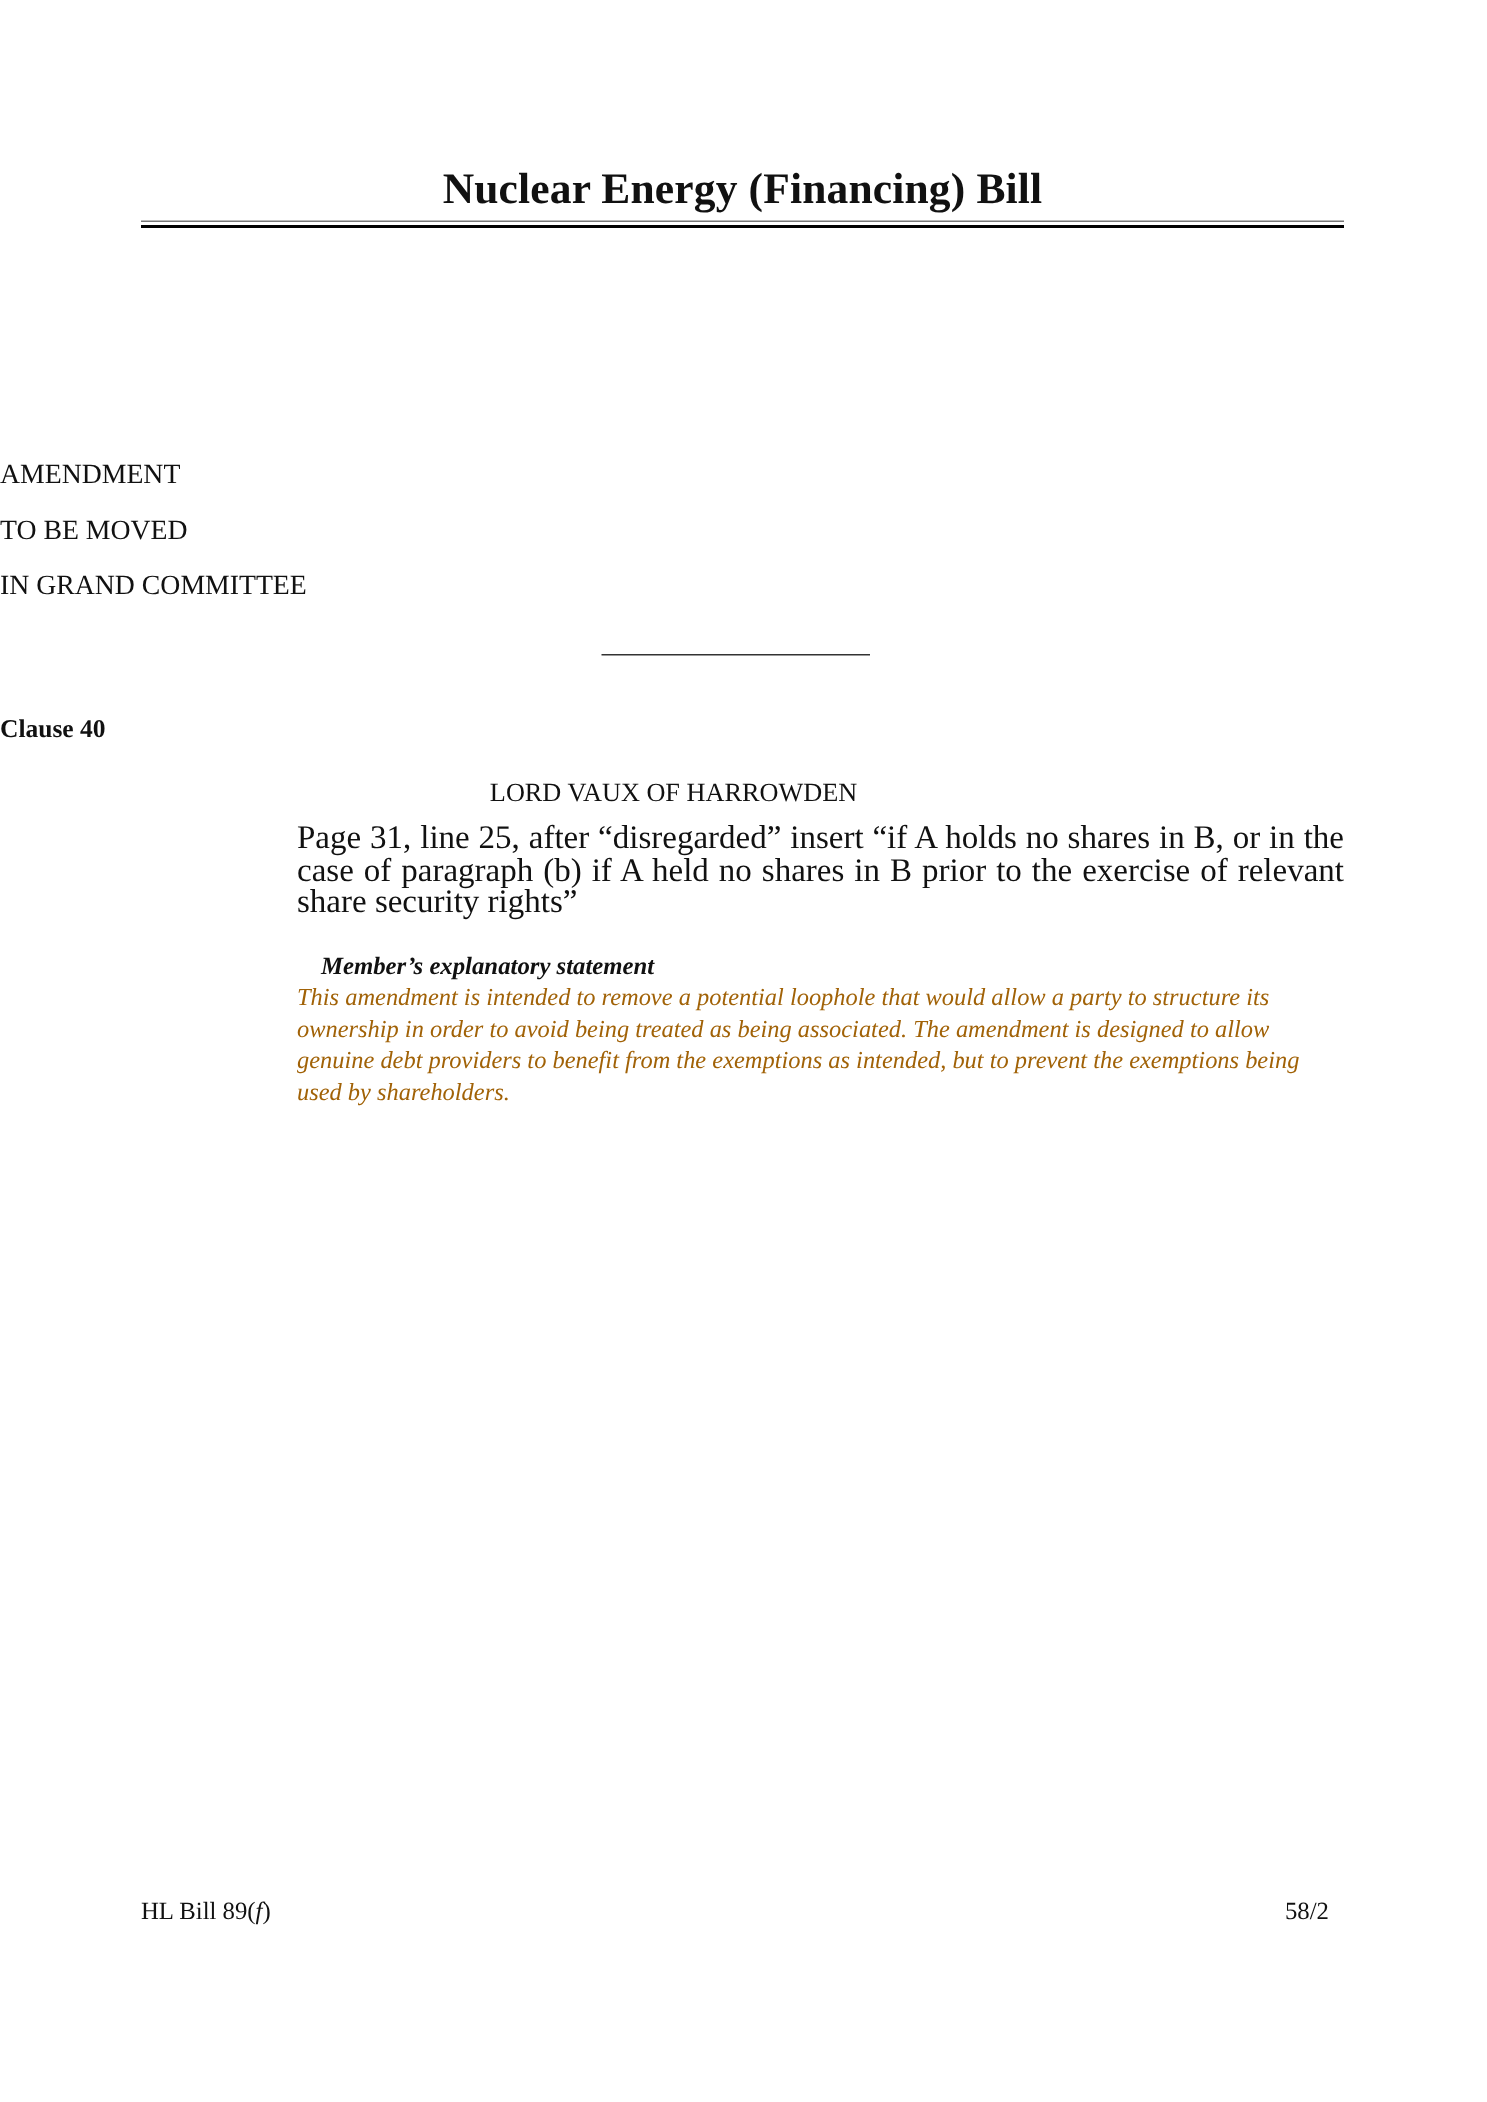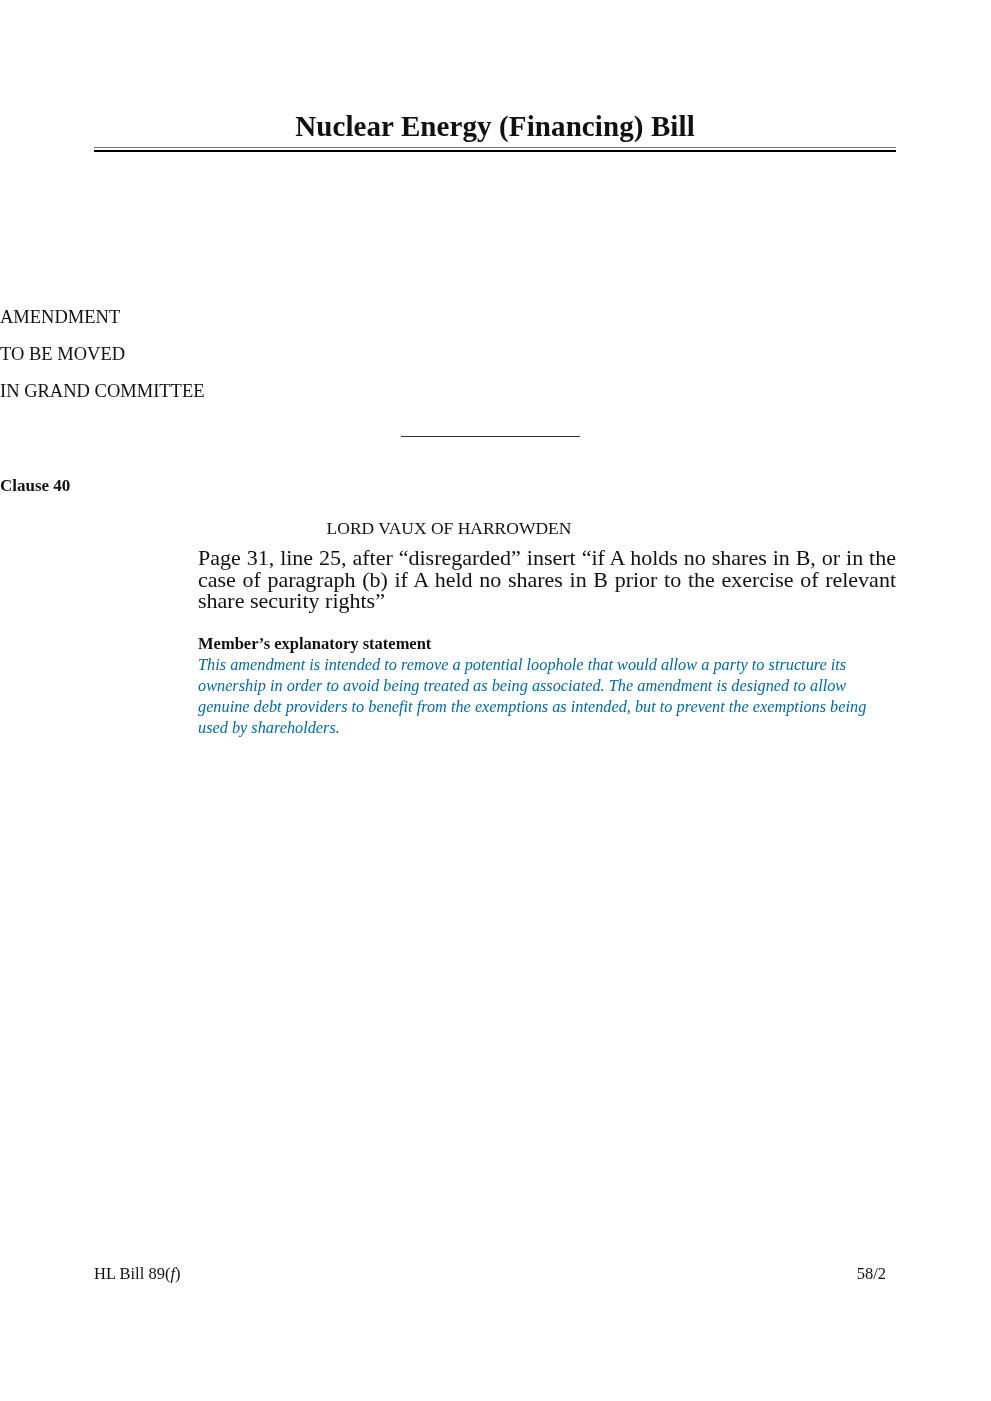--- a/index.html
+++ b/index.html
@@ -85,35 +85,36 @@
       position: absolute;
       left: 198px;
       width: 698px;
       top: 547px;
       font-size: 22px;
       line-height: 21.5px;
       text-align: justify;
     }
     .stmt-heading {
       position: absolute;
-      left: 198px;
+      left: 214px;
       top: 633px;
       font-size: 16.5px;
       font-weight: bold;
+      font-style: italic;
       line-height: 21px;
     }
     .stmt-body {
       position: absolute;
       left: 198px;
       width: 700px;
       top: 654px;
       font-size: 16.3px;
       font-style: italic;
       line-height: 21px;
-      color: #0369a1;
+      color: #a16207;
     }
     .footer-left {
       position: absolute;
       left: 94px;
       top: 1263px;
       font-size: 16.5px;
       line-height: 22px;
     }
     .footer-right {
       position: absolute;

